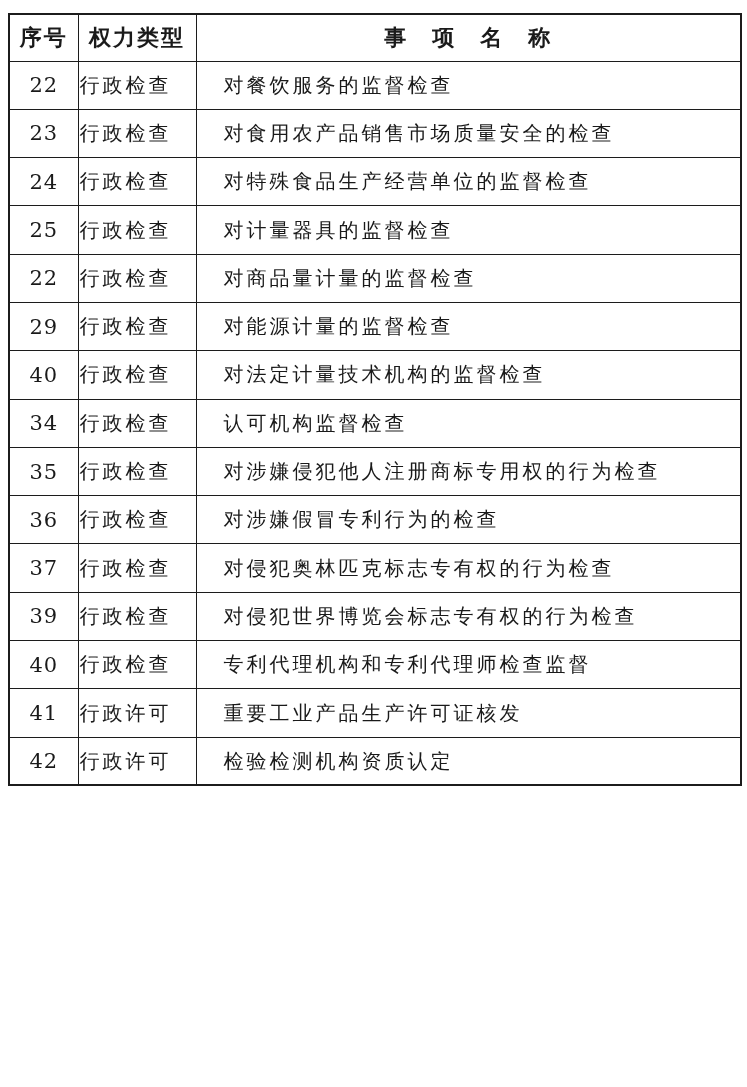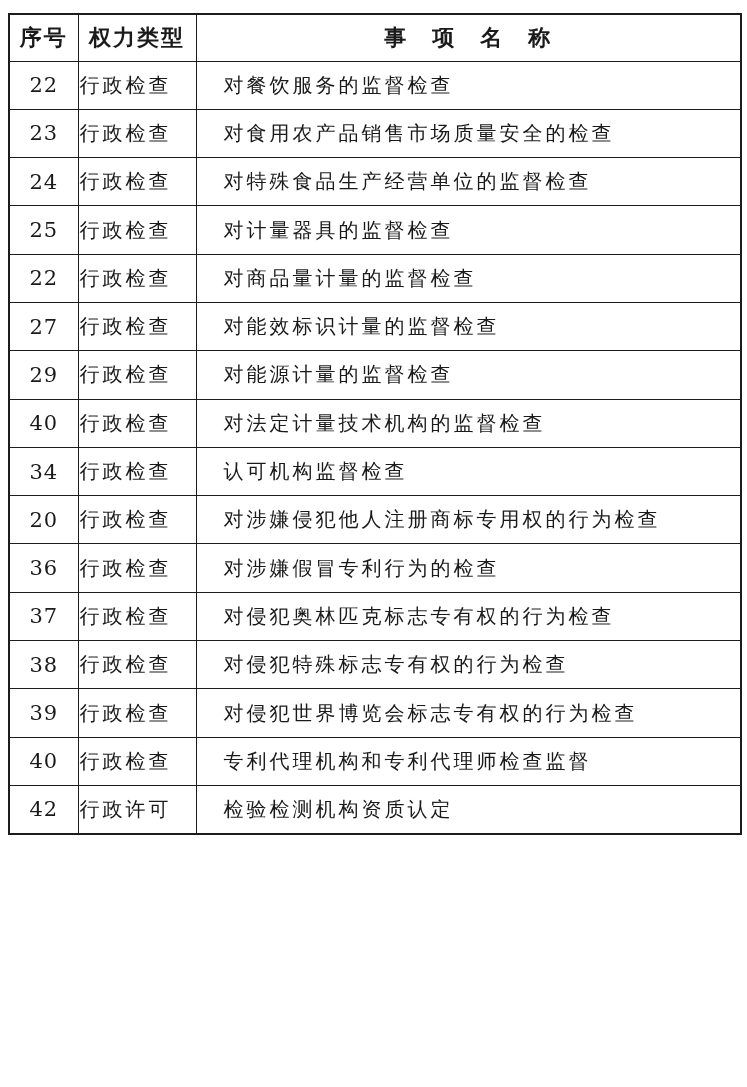--- a/index.html
+++ b/index.html
@@ -101,25 +101,20 @@
     <td class="type">行政检查</td>
     <td class="name">对计量器具的监督检查</td>
   </tr>
 
   <tr>
     <td class="no">22</td>
     <td class="type">行政检查</td>
     <td class="name">对商品量计量的监督检查</td>
   </tr>
 
-  <tr>
-    <td class="no">27</td>
-    <td class="type">行政检查</td>
-    <td class="name">对能效标识计量的监督检查</td>
-  </tr>
 
 
   <tr>
     <td class="no">29</td>
     <td class="type">行政检查</td>
     <td class="name">对能源计量的监督检查</td>
   </tr>
 
   <tr>
     <td class="no">40</td>
@@ -130,55 +125,55 @@
 
 
 
   <tr>
     <td class="no">34</td>
     <td class="type">行政检查</td>
     <td class="name">认可机构监督检查</td>
   </tr>
 
   <tr>
-    <td class="no">20</td>
+    <td class="no">35</td>
     <td class="type">行政检查</td>
     <td class="name">对涉嫌侵犯他人注册商标专用权的行为检查</td>
   </tr>
 
   <tr>
     <td class="no">36</td>
     <td class="type">行政检查</td>
     <td class="name">对涉嫌假冒专利行为的检查</td>
   </tr>
 
   <tr>
     <td class="no">37</td>
     <td class="type">行政检查</td>
     <td class="name">对侵犯奥林匹克标志专有权的行为检查</td>
   </tr>
 
-  <tr>
-    <td class="no">38</td>
-    <td class="type">行政检查</td>
-    <td class="name">对侵犯特殊标志专有权的行为检查</td>
-  </tr>
 
   <tr>
     <td class="no">39</td>
     <td class="type">行政检查</td>
     <td class="name">对侵犯世界博览会标志专有权的行为检查</td>
   </tr>
 
   <tr>
     <td class="no">40</td>
     <td class="type">行政检查</td>
     <td class="name">专利代理机构和专利代理师检查监督</td>
   </tr>
 
+  <tr>
+    <td class="no">41</td>
+    <td class="type">行政许可</td>
+    <td class="name">重要工业产品生产许可证核发</td>
+  </tr>
 
   <tr>
     <td class="no">42</td>
     <td class="type">行政许可</td>
     <td class="name">检验检测机构资质认定</td>
   </tr>
 </tbody>
 </table>
 
 </body></html>

